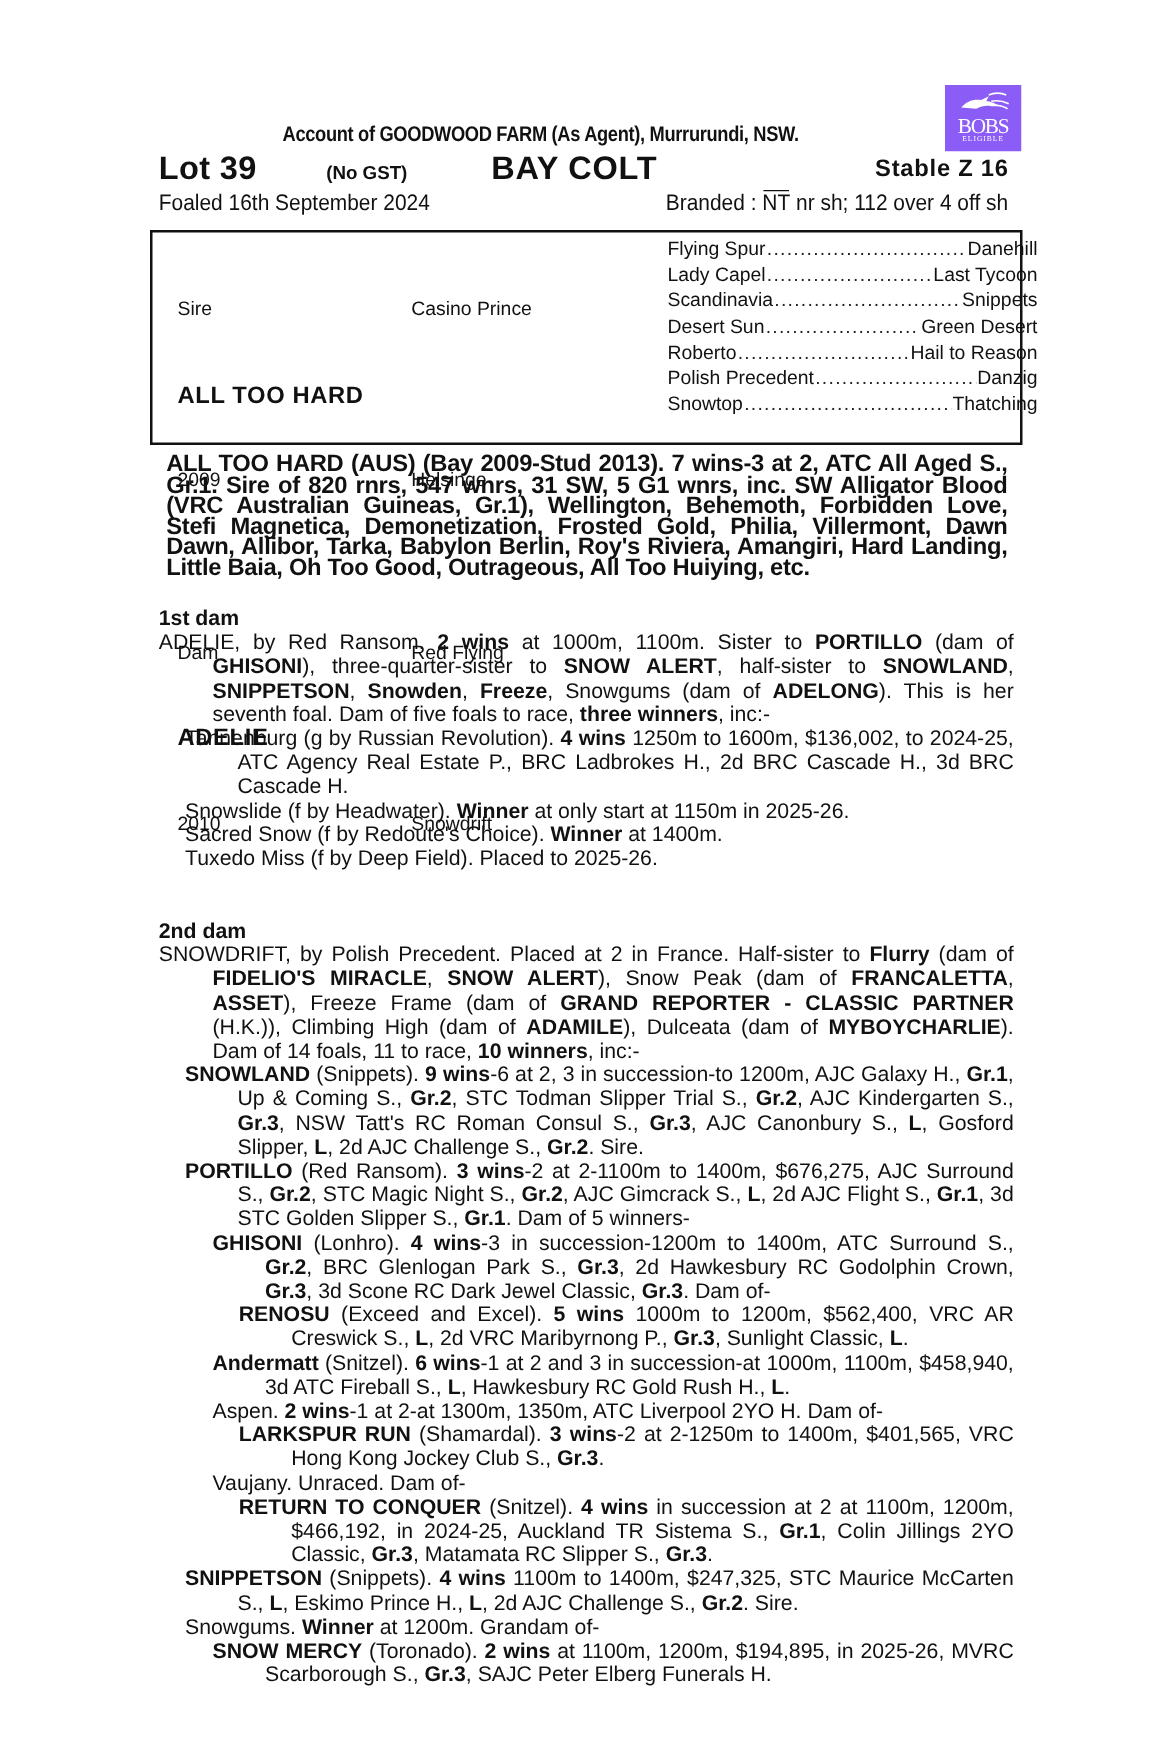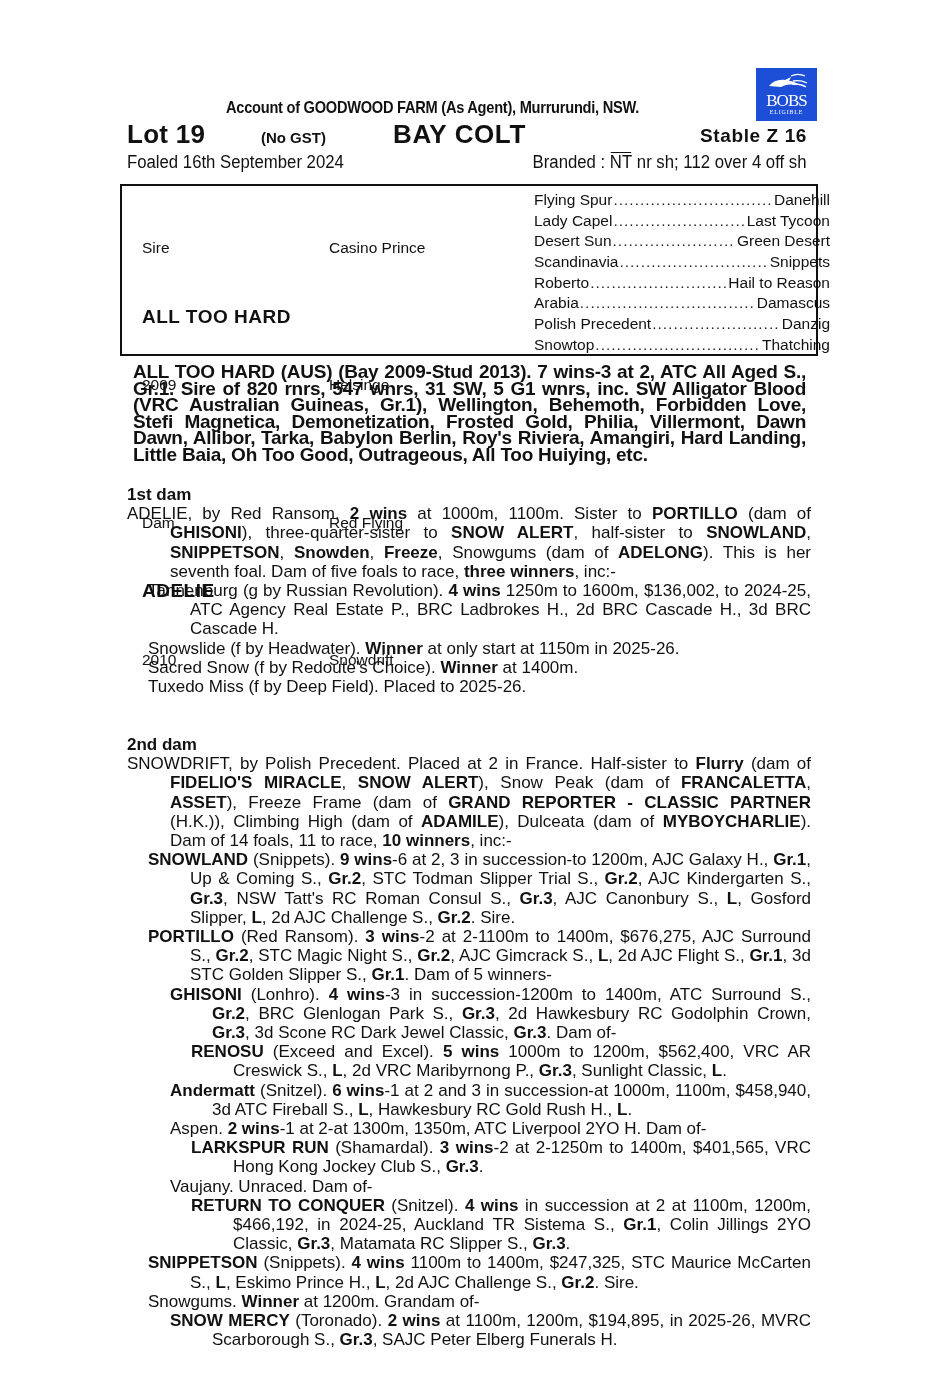--- a/index.html
+++ b/index.html
@@ -1,18 +1,18 @@
 <!DOCTYPE html>
 <html><head>
 <meta charset="utf-8">
 <style>
   html, body { margin: 0; padding: 0; background: #ffffff; }
   body { width: 938px; height: 1400px; position: relative; color: #111; font-family: "Liberation Sans", sans-serif; overflow: hidden; }
 
-  .logo { position: absolute; left: 756px; top: 68px; width: 61px; height: 53px; background: #1d4ed8; color: #fff; text-align: center; }
+  .logo { position: absolute; left: 756px; top: 68px; width: 61px; height: 53px; background: #8b5cf6; color: #fff; text-align: center; }
   .logo .horse { display: block; margin: 5px auto 0; width: 44px; height: 18px; }
   .logo .bobs { font-family: "Liberation Serif", serif; font-size: 17px; line-height: 15px; letter-spacing: -1px; display: block; margin-top: 2px; }
   .logo .elig { font-family: "Liberation Serif", serif; font-size: 6px; letter-spacing: 0.8px; display: block; margin-top: 1px; }
 
   .account { position: absolute; left: 226px; top: 98px; font-size: 17px; font-weight: bold; letter-spacing: -0.3px; transform: scaleX(0.86); transform-origin: left top; white-space: nowrap; }
 
   .lotline { position: absolute; left: 127px; top: 119px; width: 682px; height: 32px; }
   .lot { position: absolute; left: 0; top: 0; font-size: 26px; font-weight: 900; letter-spacing: 0.3px; white-space: nowrap; }
   .lot .nogst { font-size: 15px; font-weight: bold; letter-spacing: 0; margin-left: 48px; }
   .colt { position: absolute; left: 266px; top: 0; font-size: 26px; font-weight: 900; letter-spacing: 0.6px; white-space: nowrap; }
@@ -52,21 +52,21 @@
     <path d="M4 13 C8 8, 14 6, 20 7 L26 4 L24 8 C28 8, 32 10, 34 12 L28 12 C24 11, 20 12, 16 14 Z" fill="#fff"></path>
     <path d="M26 3 C30 1, 36 1, 40 3 M28 8 C33 7, 38 8, 42 10 M29 11 C34 11, 38 12, 41 14" stroke="#fff" stroke-width="1.3" fill="none"></path>
   </svg>
   <span class="bobs">BOBS</span>
   <span class="elig">ELIGIBLE</span>
 </div>
 
 <div class="account">Account of GOODWOOD FARM (As Agent), Murrurundi, NSW.</div>
 
 <div class="lotline">
-  <div class="lot"><span>Lot 19</span> <span class="nogst">(No GST)</span></div>
+  <div class="lot"><span>Lot 39</span> <span class="nogst">(No GST)</span></div>
   <div class="colt">BAY COLT</div>
   <div class="stable">Stable Z 16</div>
 </div>
 
 <div class="foaled">Foaled 16th September 2024</div>
 <div class="branded"><span>Branded : </span><span class="brandmark">NT</span><span> nr sh; 112 over 4 off sh</span></div>
 
 <div class="pedigree">
   <div class="ped-col1">
     <div class="ped-cell">Sire</div>
@@ -93,38 +93,33 @@
         <span>Flying Spur</span>
         <span class="dots"></span>
         <span>Danehill</span>
       </div>
     <div class="ped-line">
         <span>Lady Capel</span>
         <span class="dots"></span>
         <span>Last Tycoon</span>
       </div>
     <div class="ped-line">
+        <span>Scandinavia</span>
+        <span class="dots"></span>
+        <span>Snippets</span>
+      </div>
+    <div class="ped-line">
         <span>Desert Sun</span>
         <span class="dots"></span>
         <span>Green Desert</span>
       </div>
     <div class="ped-line">
-        <span>Scandinavia</span>
-        <span class="dots"></span>
-        <span>Snippets</span>
-      </div>
-    <div class="ped-line">
         <span>Roberto</span>
         <span class="dots"></span>
         <span>Hail to Reason</span>
-      </div>
-    <div class="ped-line">
-        <span>Arabia</span>
-        <span class="dots"></span>
-        <span>Damascus</span>
       </div>
     <div class="ped-line">
         <span>Polish Precedent</span>
         <span class="dots"></span>
         <span>Danzig</span>
       </div>
     <div class="ped-line">
         <span>Snowtop</span>
         <span class="dots"></span>
         <span>Thatching</span>

